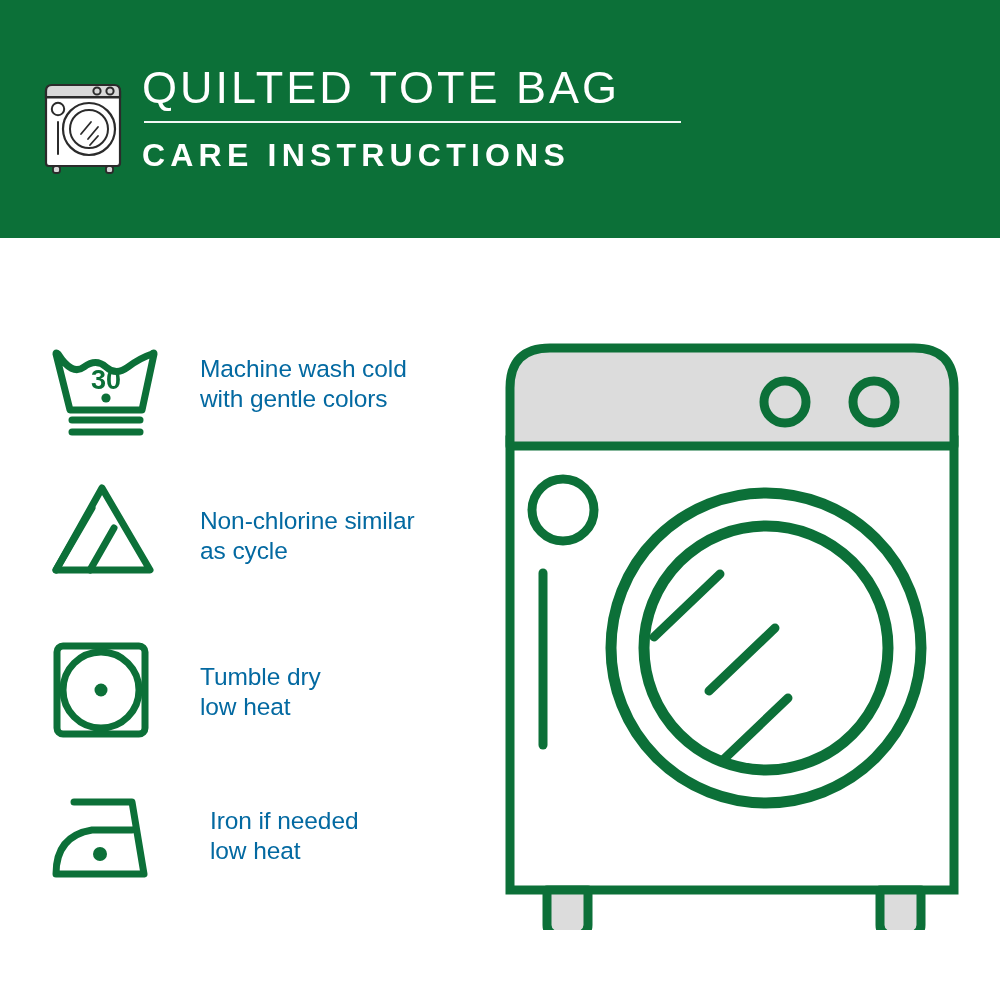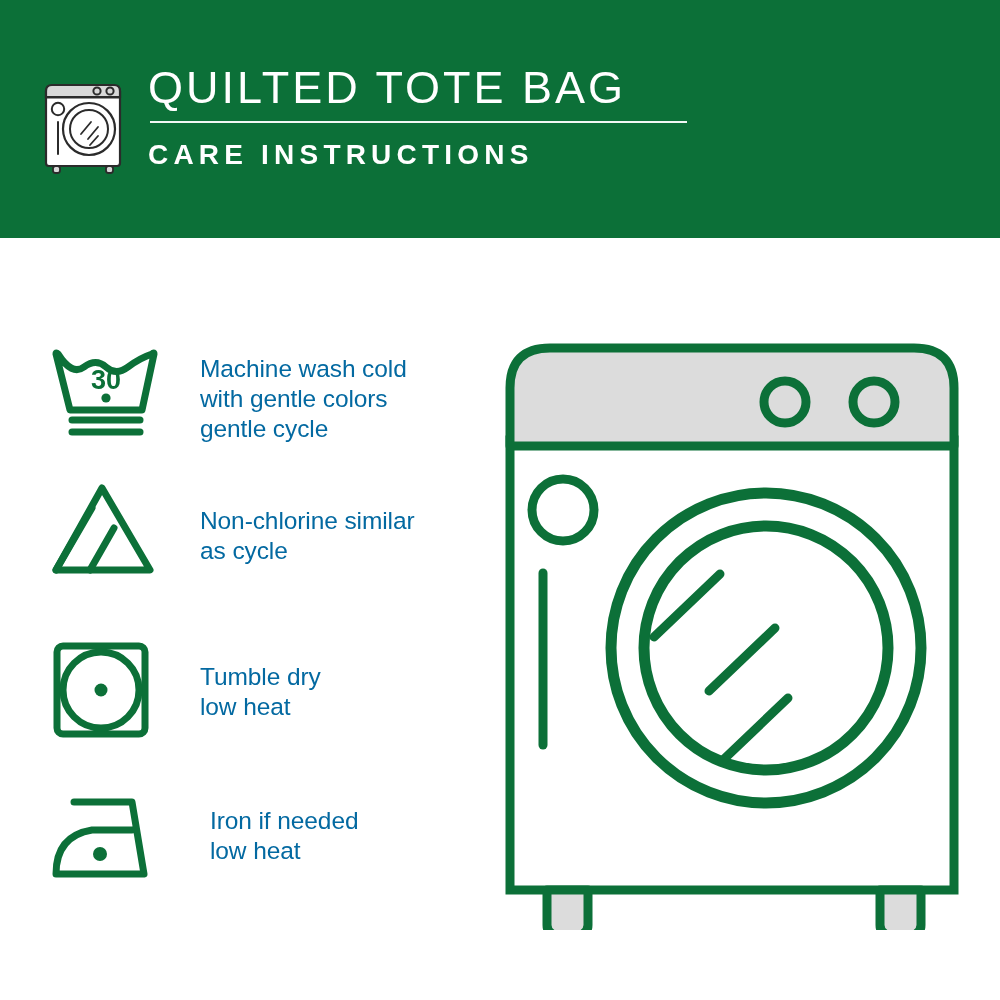--- a/index.html
+++ b/index.html
@@ -37,42 +37,42 @@
     display: flex;
     align-items: flex-start;
   }
   .brand-logo {
     width: 96px;
     height: 108px;
     flex: 0 0 auto;
     margin-top: 4px;
   }
   .title-block {
-    margin-left: 12px;
+    margin-left: 6px;
     display: flex;
     flex-direction: column;
   }
   .title-main {
     color: #ffffff;
     font-size: 45px;
     line-height: 52px;
     letter-spacing: 3.0px;
     font-weight: 400;
     white-space: nowrap;
   }
   .title-rule {
     height: 2px;
     background: #ffffff;
     width: 537px;
     margin: 7px 0 6px 2px;
     opacity: 0.95;
   }
   .title-sub {
     color: #ffffff;
-    font-size: 28px;
+    font-size: 32px;
     line-height: 52px;
     letter-spacing: 5.2px;
     font-weight: 600;
     white-space: nowrap;
   }
 
   
   .care-list {
     position: absolute;
     left: 0;
@@ -179,21 +179,20 @@
             <line x1="22" y1="80" x2="90" y2="80"></line>
             <line x1="22" y1="92" x2="90" y2="92"></line>
           </g>
           <text x="56" y="49" text-anchor="middle" font-family="Liberation Sans, sans-serif" font-size="27" font-weight="bold" fill="#0c7038">30</text>
           <circle cx="56" cy="58" r="4.6" fill="#0c7038"></circle>
         </svg>
       </div>
       <div class="care-text">
         <div>Machine wash cold</div>
         <div>with gentle colors</div>
-        <div>gentle cycle</div>
       </div>
     </div>
 
     <div class="care-row r1">
       <div class="care-symbol">
         <svg viewBox="0 0 112 100" width="112" height="100" aria-hidden="true">
           <g fill="none" stroke="#0c7038" stroke-width="7" stroke-linecap="round" stroke-linejoin="round">
             <path d="M52 8 L100 90 L6 90 Z"></path>
             <line x1="42" y1="28" x2="6" y2="90"></line>
             <line x1="64" y1="48" x2="40" y2="90"></line>

